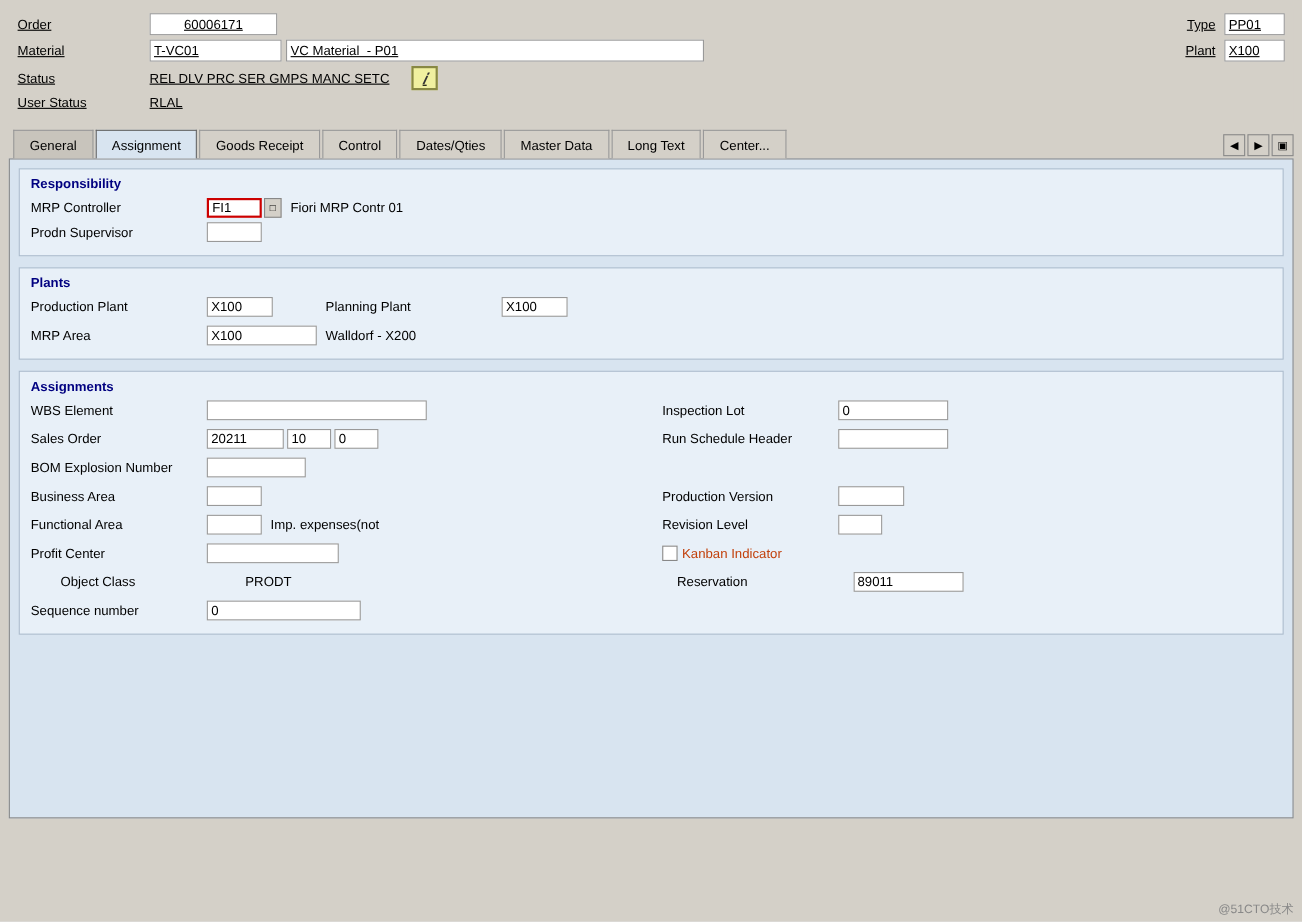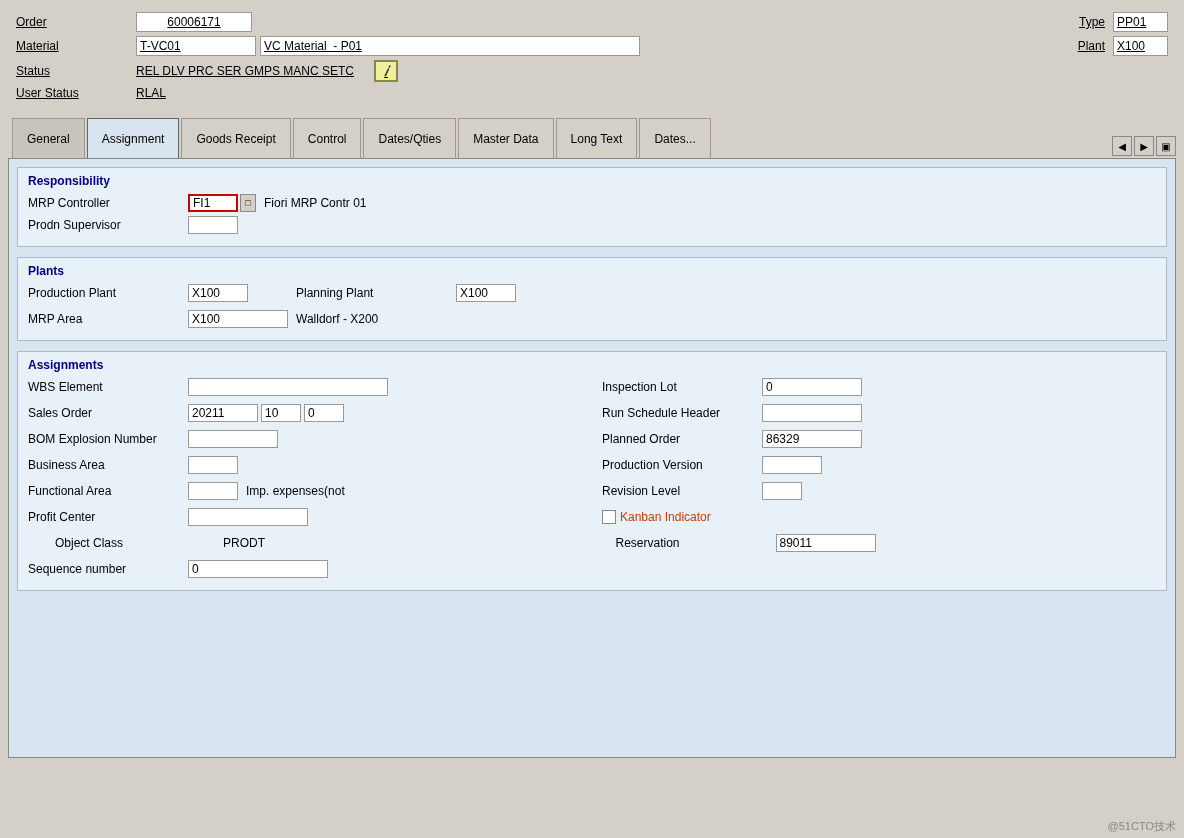--- a/index.html
+++ b/index.html
@@ -78,21 +78,21 @@
       cursor: pointer;
     }
     .tab {
       padding: 4px 14px;
       border: 1px solid #999;
       border-bottom: none;
       background: #d4d0c8;
       cursor: pointer;
       font-size: 12px;
       margin-right: 2px;
-      height: 40px;
+      height: 26px;
       display: flex;
       align-items: center;
     }
     .tab.active {
       background: #d8e4f0;
       border-top: 1px solid #666;
       border-left: 1px solid #666;
       border-right: 1px solid #666;
       font-weight: normal;
     }
@@ -239,21 +239,21 @@
     <div class="tab">
       <span>Dates/Qties</span>
     </div>
     <div class="tab">
       <span>Master Data</span>
     </div>
     <div class="tab">
       <span>Long Text</span>
     </div>
     <div class="tab">
-      <span>Dates...</span>
+      <span>Center...</span>
     </div>
     <div style="margin-left:auto; display:flex; gap:2px; margin-bottom:2px;">
       <div class="tab-nav-btn">◀</div>
       <div class="tab-nav-btn">▶</div>
       <div class="tab-nav-btn">▣</div>
     </div>
   </div>
 
   <div class="content-area">
 
@@ -317,24 +317,20 @@
           <span class="form-label">Run Schedule Header</span>
           <input class="form-input" style="width: 100px;" value="" readonly="">
         </div>
       </div>
 
       <div style="display:flex; gap:20px; margin-bottom:4px;">
         <div class="form-row" style="flex:1;">
           <span class="form-label">BOM Explosion Number</span>
           <input class="form-input" style="width: 90px;" value="" readonly="">
         </div>
-        <div class="form-row" style="flex:1;">
-          <span class="form-label">Planned Order</span>
-          <input class="form-input" style="width: 100px;" value="86329" readonly="">
-        </div>
       </div>
 
       <div style="display:flex; gap:20px; margin-bottom:4px;">
         <div class="form-row" style="flex:1;">
           <span class="form-label">Business Area</span>
           <input class="form-input" style="width: 50px;" value="" readonly="">
         </div>
         <div class="form-row" style="flex:1;">
           <span class="form-label">Production Version</span>
           <input class="form-input" style="width: 60px;" value="" readonly="">

